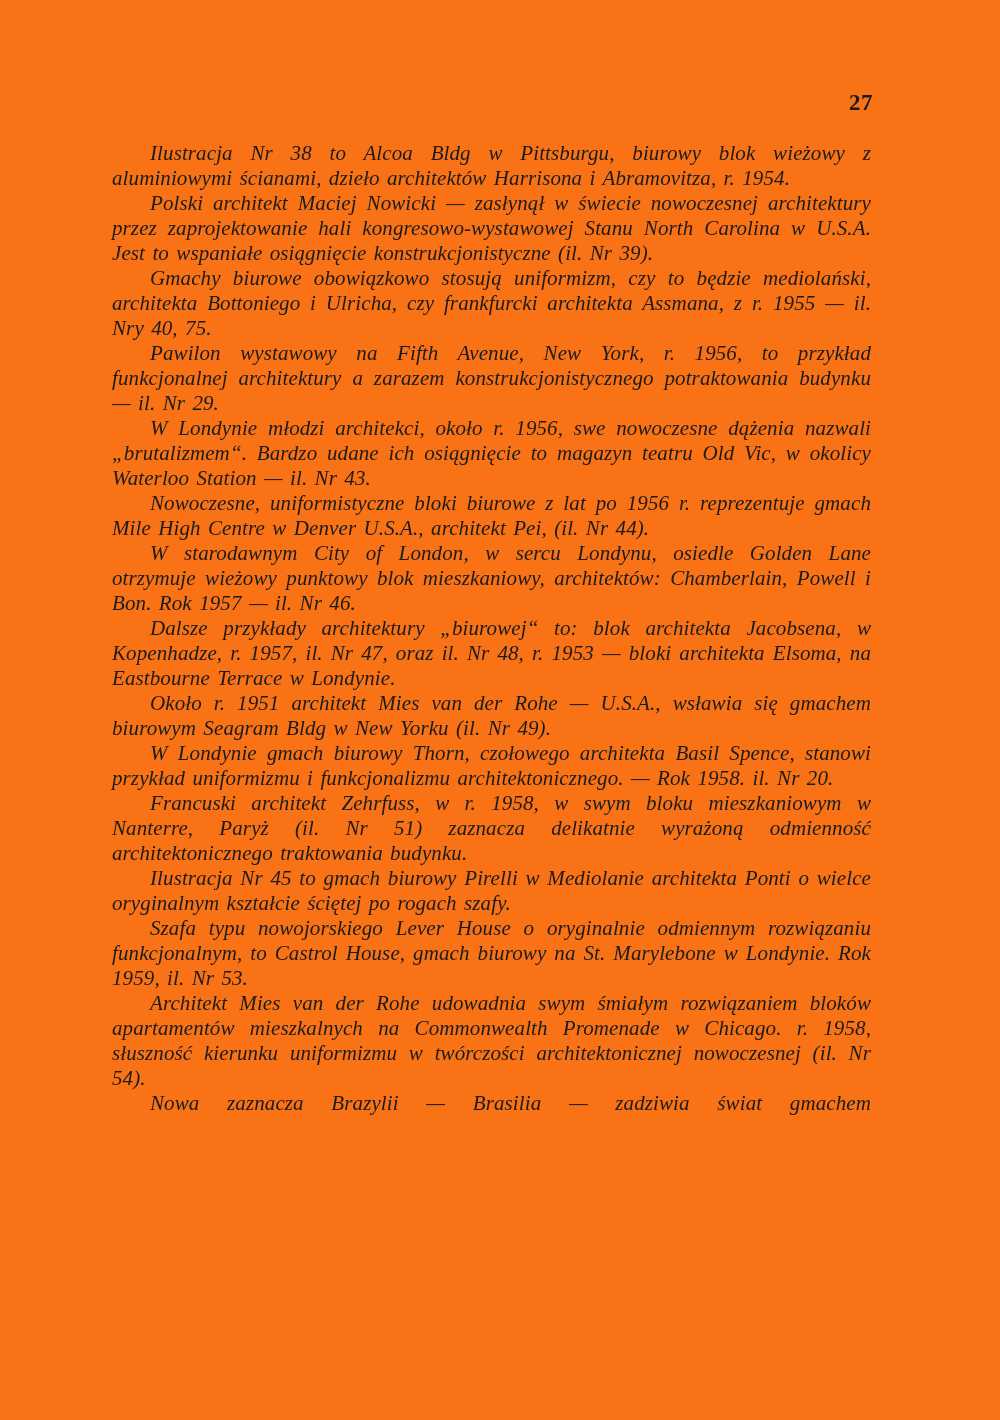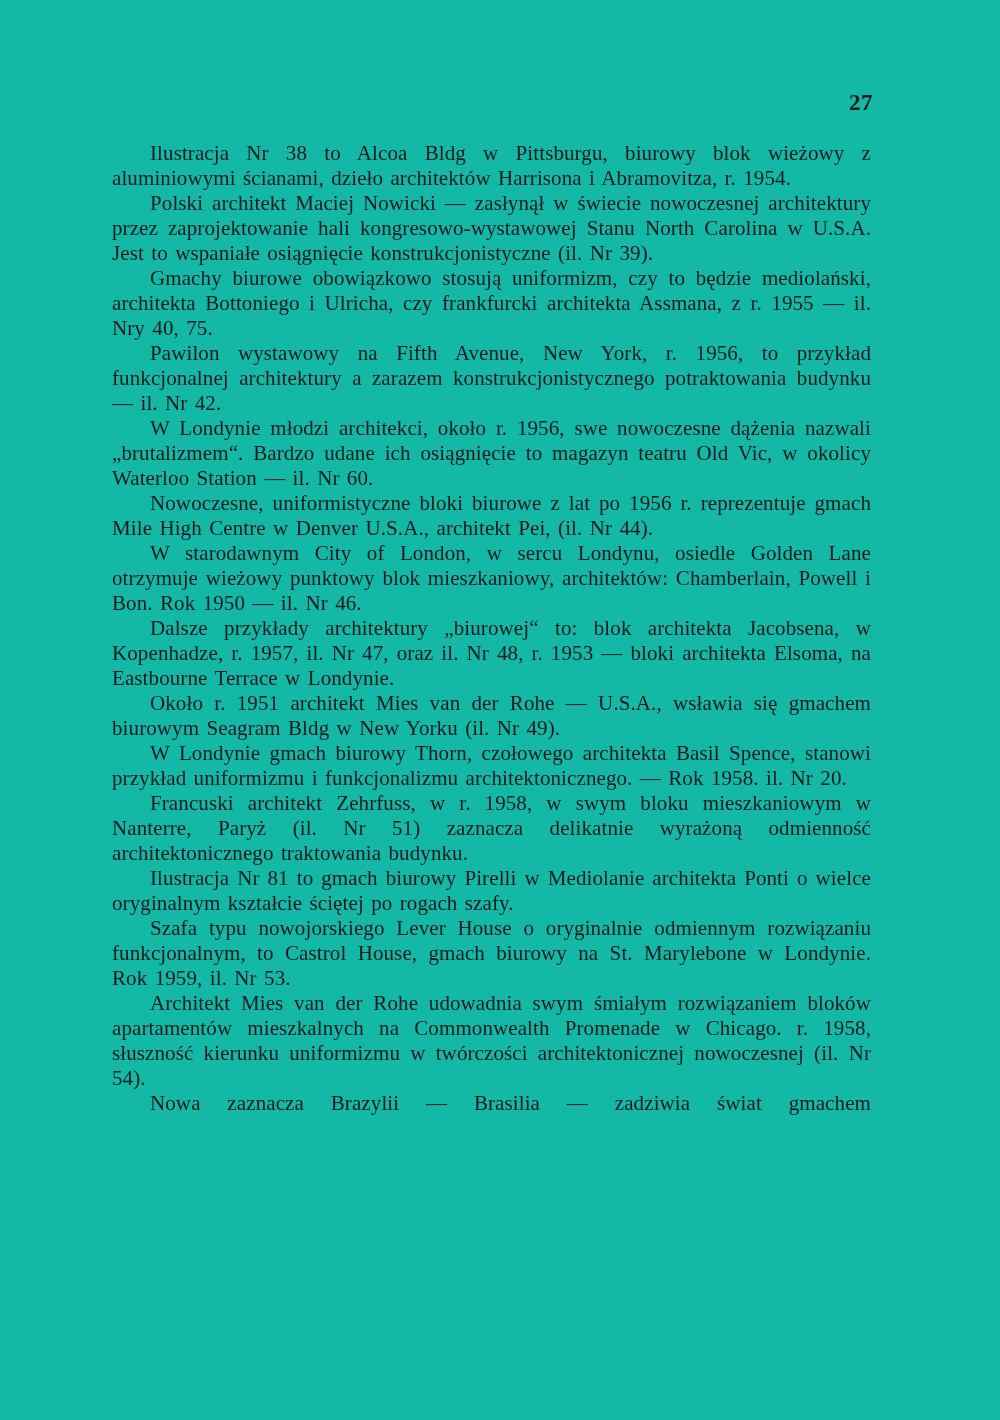--- a/index.html
+++ b/index.html
@@ -4,21 +4,21 @@
 <style>
   html, body {
     margin: 0;
     padding: 0;
     background: #ffffff;
   }
   .page {
     position: relative;
     width: 1000px;
     height: 1420px;
-    background: #14b8a6;
+    background: #f97316;
     font-family: "Liberation Serif", "DejaVu Serif", serif;
     color: #1b1b1b;
     overflow: hidden;
   }
   .page-number {
     position: absolute;
     top: 90px;
     right: 127px;
     font-size: 23px;
     font-weight: bold;
@@ -27,46 +27,47 @@
   .text-block {
     position: absolute;
     top: 141px;
     left: 112px;
     width: 759px;
     font-size: 21px;
     line-height: 25px;
     text-align: justify;
     word-spacing: 2px;
     letter-spacing: 0.1px;
+    font-style: italic;
   }
   .text-block p {
     margin: 0;
     padding: 0;
     text-indent: 38px;
   }
   .text-block p.cont {
     text-align-last: justify;
   }
 </style>
 </head>
 <body>
 
 <div class="page">
   <div class="page-number">27</div>
 
   <div class="text-block">
     <p>Ilustracja Nr 38 to Alcoa Bldg w Pittsburgu, biurowy blok wieżowy z aluminiowymi ścianami, dzieło architektów Harrisona i Abramovitza, r. 1954.</p>
     <p>Polski architekt Maciej Nowicki — zasłynął w świecie nowoczesnej architektury przez zaprojektowanie hali kongresowo-wystawowej Stanu North Carolina w U.S.A. Jest to wspaniałe osiągnięcie konstrukcjonistyczne (il. Nr 39).</p>
     <p>Gmachy biurowe obowiązkowo stosują uniformizm, czy to będzie mediolański, architekta Bottoniego i Ulricha, czy frankfurcki architekta Assmana, z r. 1955 — il. Nry 40, 75.</p>
-    <p>Pawilon wystawowy na Fifth Avenue, New York, r. 1956, to przykład funkcjonalnej architektury a zarazem konstrukcjonistycznego potraktowania budynku — il. Nr 42.</p>
-    <p>W Londynie młodzi architekci, około r. 1956, swe nowoczesne dążenia nazwali „brutalizmem“. Bardzo udane ich osiągnięcie to magazyn teatru Old Vic, w okolicy Waterloo Station — il. Nr 60.</p>
+    <p>Pawilon wystawowy na Fifth Avenue, New York, r. 1956, to przykład funkcjonalnej architektury a zarazem konstrukcjonistycznego potraktowania budynku — il. Nr 29.</p>
+    <p>W Londynie młodzi architekci, około r. 1956, swe nowoczesne dążenia nazwali „brutalizmem“. Bardzo udane ich osiągnięcie to magazyn teatru Old Vic, w okolicy Waterloo Station — il. Nr 43.</p>
     <p>Nowoczesne, uniformistyczne bloki biurowe z lat po 1956 r. reprezentuje gmach Mile High Centre w Denver U.S.A., architekt Pei, (il. Nr 44).</p>
-    <p>W starodawnym City of London, w sercu Londynu, osiedle Golden Lane otrzymuje wieżowy punktowy blok mieszkaniowy, architektów: Chamberlain, Powell i Bon. Rok 1950 — il. Nr 46.</p>
+    <p>W starodawnym City of London, w sercu Londynu, osiedle Golden Lane otrzymuje wieżowy punktowy blok mieszkaniowy, architektów: Chamberlain, Powell i Bon. Rok 1957 — il. Nr 46.</p>
     <p>Dalsze przykłady architektury „biurowej“ to: blok architekta Jacobsena, w Kopenhadze, r. 1957, il. Nr 47, oraz il. Nr 48, r. 1953 — bloki architekta Elsoma, na Eastbourne Terrace w Londynie.</p>
     <p>Około r. 1951 architekt Mies van der Rohe — U.S.A., wsławia się gmachem biurowym Seagram Bldg w New Yorku (il. Nr 49).</p>
     <p>W Londynie gmach biurowy Thorn, czołowego architekta Basil Spence, stanowi przykład uniformizmu i funkcjonalizmu architektonicznego. — Rok 1958. il. Nr 20.</p>
     <p>Francuski architekt Zehrfuss, w r. 1958, w swym bloku mieszkaniowym w Nanterre, Paryż (il. Nr 51) zaznacza delikatnie wyrażoną odmienność architektonicznego traktowania budynku.</p>
-    <p>Ilustracja Nr 81 to gmach biurowy Pirelli w Mediolanie architekta Ponti o wielce oryginalnym kształcie ściętej po rogach szafy.</p>
+    <p>Ilustracja Nr 45 to gmach biurowy Pirelli w Mediolanie architekta Ponti o wielce oryginalnym kształcie ściętej po rogach szafy.</p>
     <p>Szafa typu nowojorskiego Lever House o oryginalnie odmiennym rozwiązaniu funkcjonalnym, to Castrol House, gmach biurowy na St. Marylebone w Londynie. Rok 1959, il. Nr 53.</p>
     <p>Architekt Mies van der Rohe udowadnia swym śmiałym rozwiązaniem bloków apartamentów mieszkalnych na Commonwealth Promenade w Chicago. r. 1958, słuszność kierunku uniformizmu w twórczości architektonicznej nowoczesnej (il. Nr 54).</p>
     <p class="cont">Nowa zaznacza Brazylii — Brasilia — zadziwia świat gmachem</p>
   </div>
 </div>
 
 </body></html>

